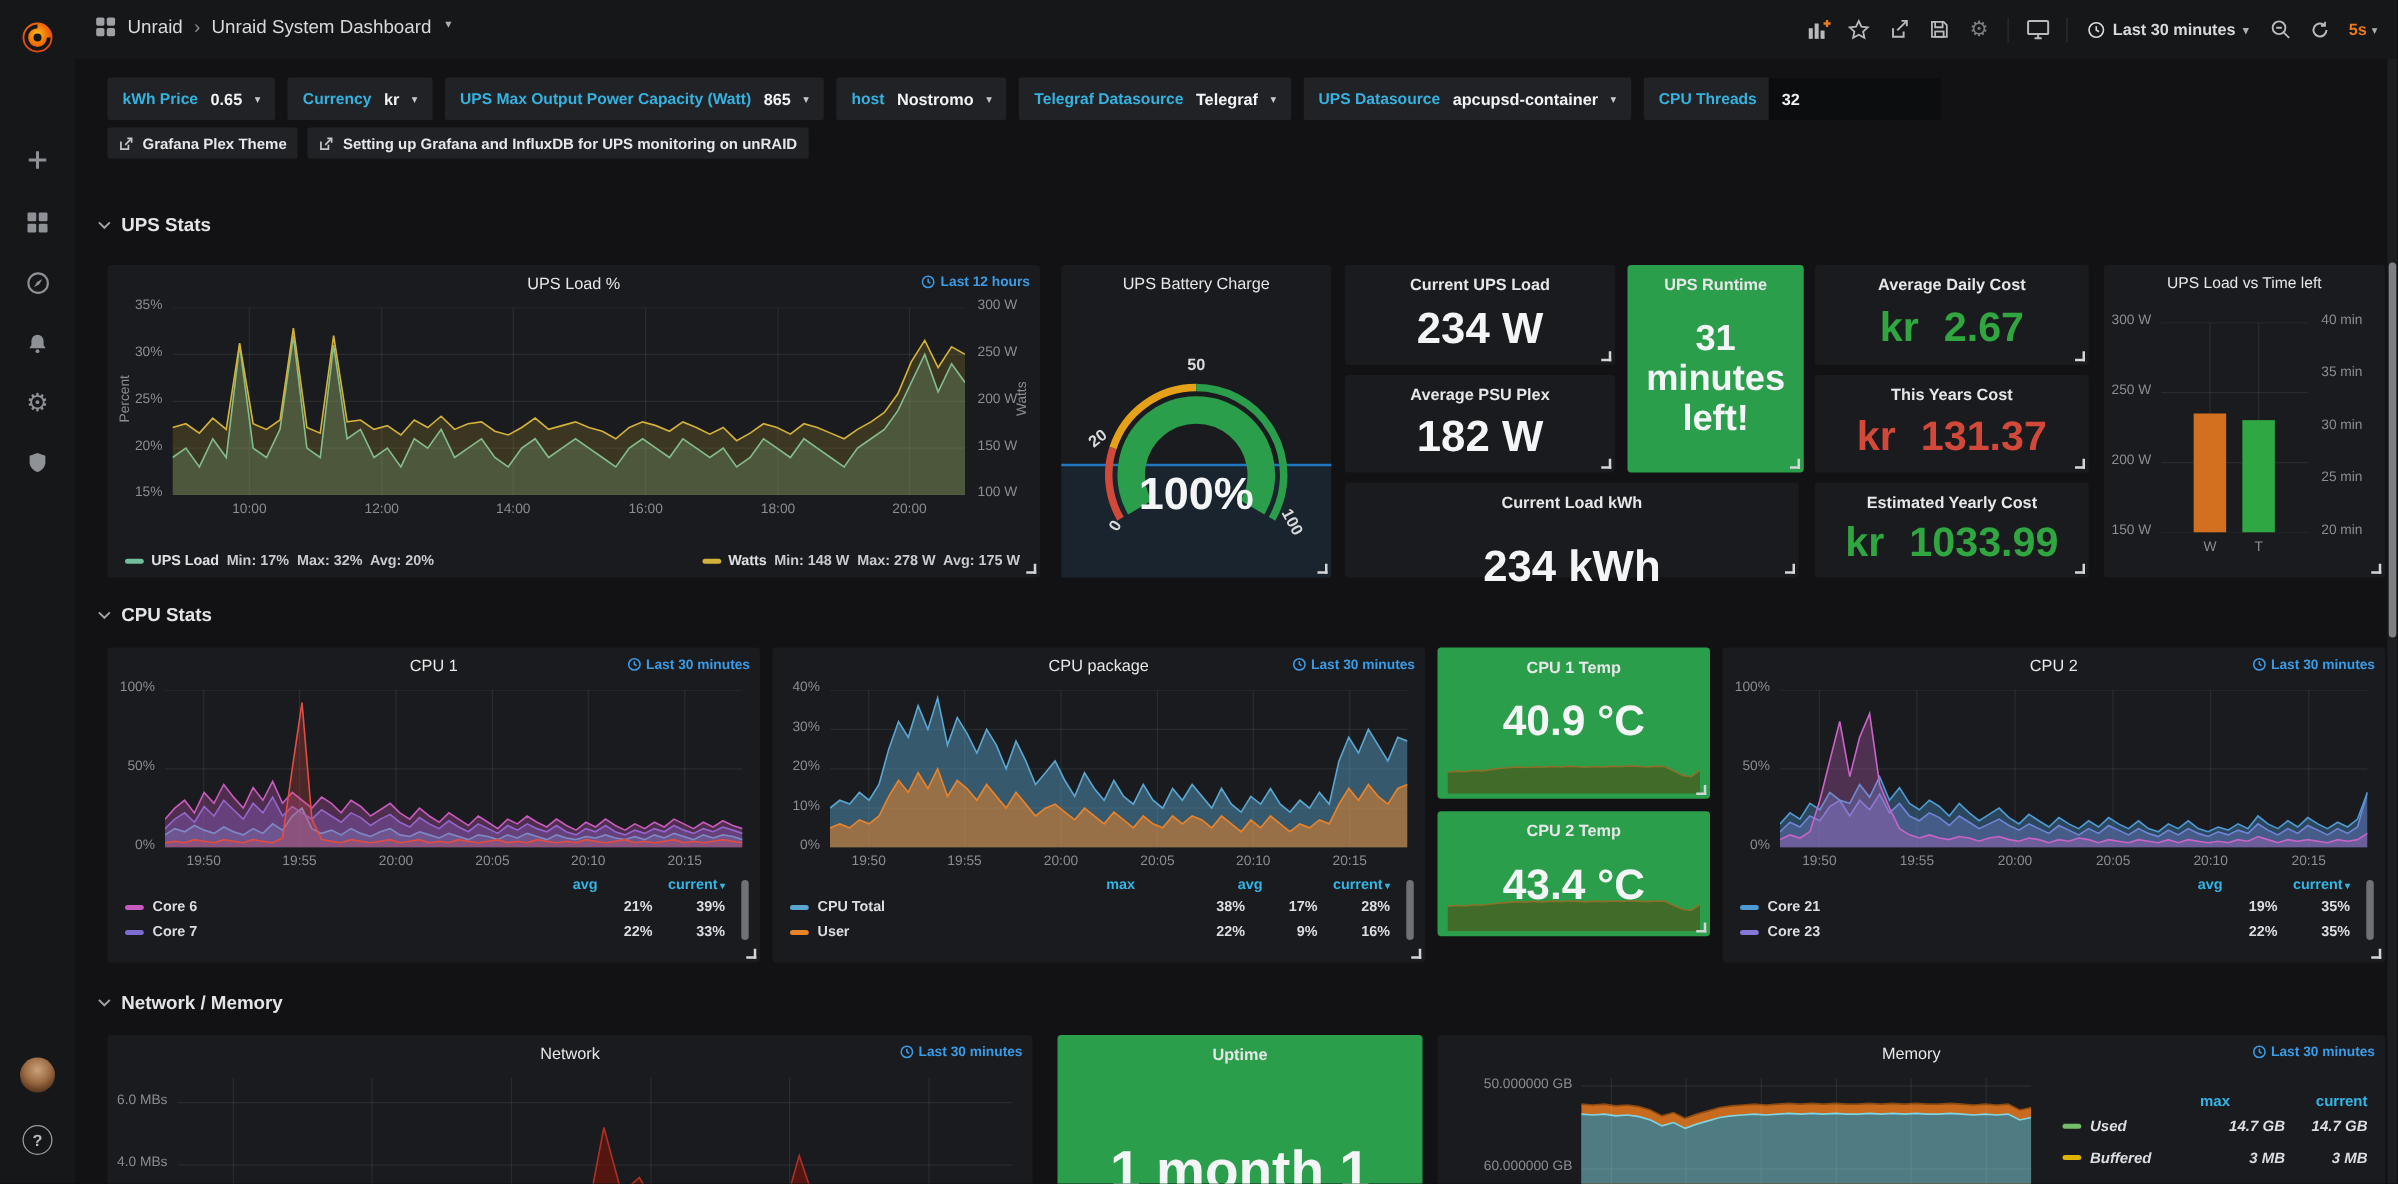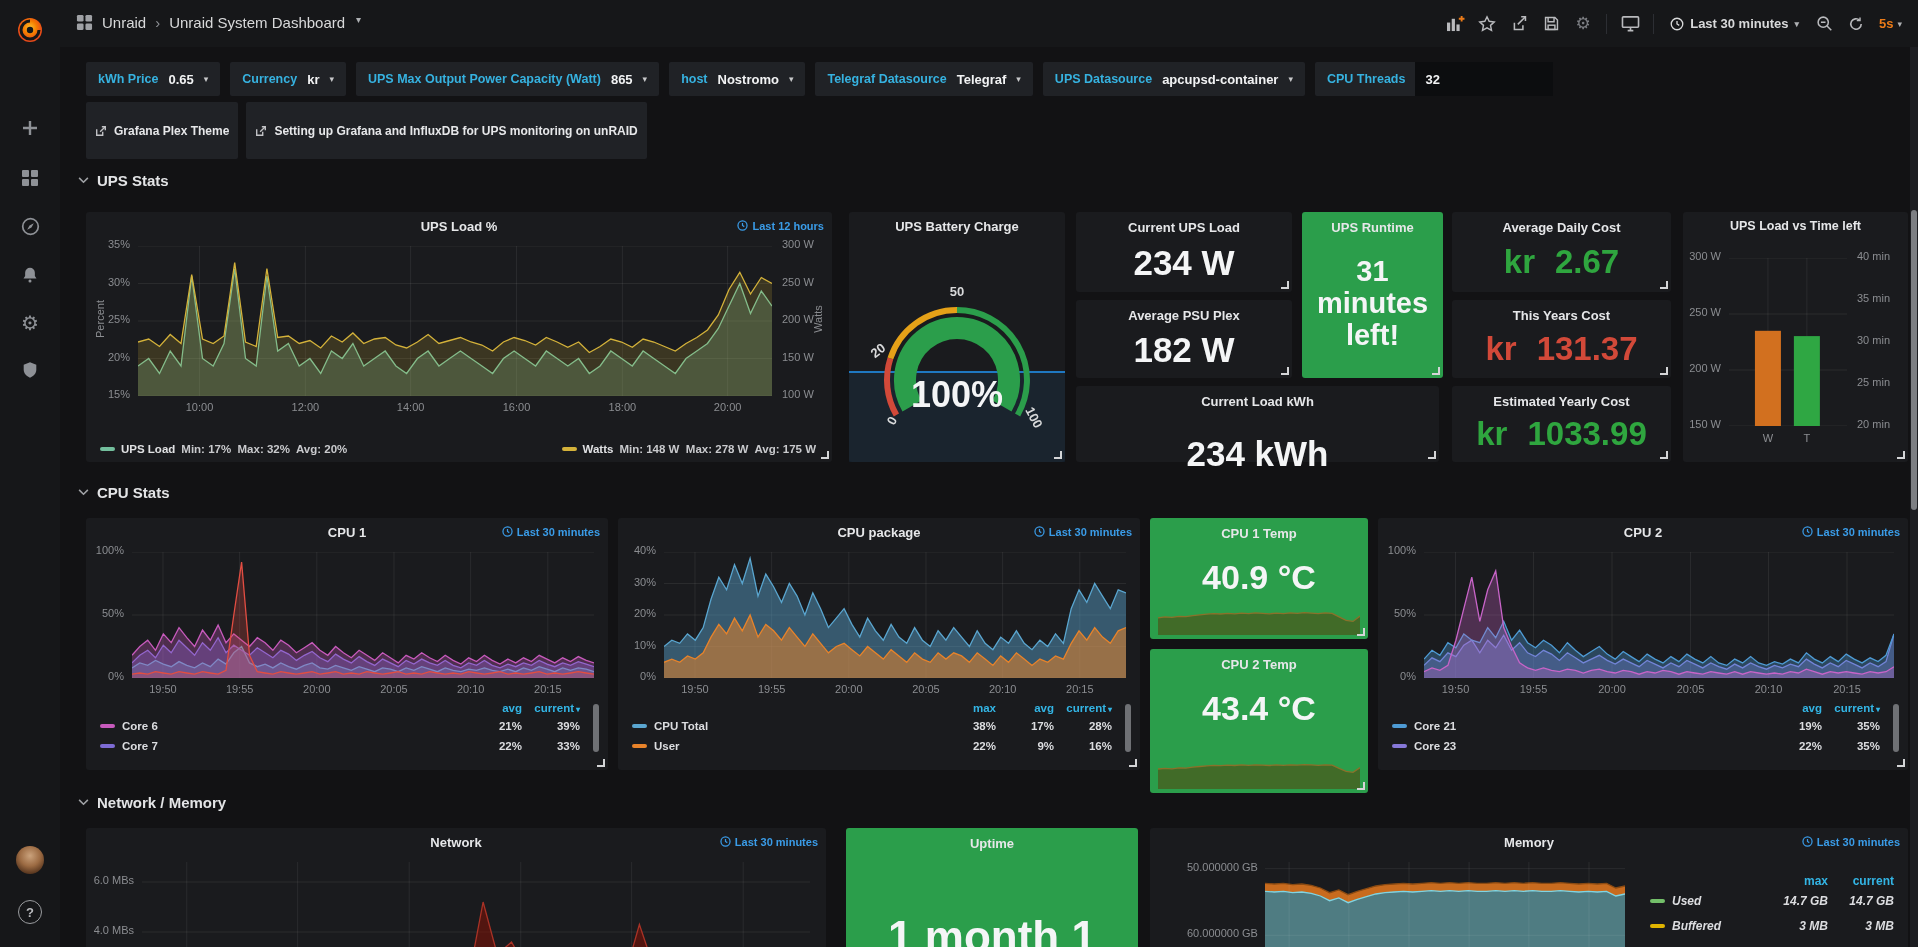--- a/index.html
+++ b/index.html
@@ -22,41 +22,41 @@
   .refresh-int .val{color:#eb7b18;font-size:13px;font-weight:700;}
   .refresh-int .caret{font-size:9px;color:#aeb0b3;}
   
   #var-row{position:absolute;left:86px;top:62px;display:flex;gap:10px;}
   .chip{display:inline-flex;align-items:center;background:#202226;border-radius:2px;height:34px;padding:0 12px;gap:10px;}
   .chip .vlabel{color:#36b2e0;font-size:12.5px;font-weight:700;white-space:nowrap;}
   .chip .vval{color:#f2f3f4;font-size:13px;font-weight:700;white-space:nowrap;cursor:pointer;}
   .chip .caret{color:#c7c8ca;font-size:9px;cursor:pointer;}
   .chip input{background:#0c0d0f;border:none;outline:none;color:#f2f3f4;font-size:13px;font-weight:700;height:34px;width:118px;padding:0 10px;font-family:"Liberation Sans",sans-serif;}
   #link-row{position:absolute;left:86px;top:102px;display:flex;gap:8px;}
-  .linkchip{display:inline-flex;align-items:center;gap:7px;background:#202226;border-radius:2px;height:25px;padding:16px 9px;color:#e6e7e9;font-size:12px;font-weight:700;cursor:pointer;white-space:nowrap;}
+  .linkchip{display:inline-flex;align-items:center;gap:7px;background:#202226;border-radius:2px;height:25px;padding:0 9px;color:#e6e7e9;font-size:12px;font-weight:700;cursor:pointer;white-space:nowrap;}
   .linkchip svg{color:#c3c4c7;}
   
   .sec-head{position:absolute;display:flex;align-items:center;gap:8px;color:#e3e4e6;font-size:15px;font-weight:700;cursor:pointer;}
   .sec-head svg{color:#9fa1a5;}
   
   .panel{position:absolute;background:#1a1b1e;border-radius:3px;}
   .panel::after{content:"";position:absolute;right:3px;bottom:3px;width:6px;height:6px;border-right:2px solid #d4d5d7;border-bottom:2px solid #d4d5d7;}
   .panel.green{background:#2b9e4b;}
-  .panel-title{position:absolute;top:7px;left:0;right:0;text-align:center;font-size:13px;font-weight:700;color:#e6e7e9;cursor:pointer;white-space:nowrap;}
+  .panel-title{position:absolute;top:7px;left:0;right:0;text-align:center;font-size:13px;font-weight:400;color:#e6e7e9;cursor:pointer;white-space:nowrap;}
   .time-override{position:absolute;top:8px;right:8px;display:flex;align-items:flex-start;gap:4px;color:#3a9ce8;font-size:11px;font-weight:700;cursor:pointer;}
   .plot{position:absolute;}
   .tick{position:absolute;font-size:11px;color:#8b8d91;white-space:nowrap;}
   .tick.c{width:44px;text-align:center;}
   .axis-title{position:absolute;font-size:11px;color:#8b8d91;width:60px;text-align:center;transform:rotate(-90deg);}
   
   .legend-row{position:absolute;left:14px;right:16px;bottom:7px;display:flex;justify-content:space-between;font-size:11.5px;font-weight:700;color:#e0e1e3;white-space:pre;}
   .lg{display:flex;align-items:center;gap:6px;}
   .lg i{width:15px;height:4px;border-radius:2px;display:inline-block;}
   .legend-table{position:absolute;left:14px;right:28px;top:184px;font-size:11.5px;font-weight:700;color:#dcdde0;}
-  .lt-head{display:flex;color:#33b5e5;margin-bottom:6px;}
+  .lt-head{display:flex;color:#33b5e5;margin-bottom:6px;gap:44px;}
   .lt-head .lt-name{flex:1;}
   .lt-col{width:58px;text-align:right;}
   .lt-row{display:flex;align-items:center;margin-bottom:8px;}
   .lt-name{flex:1;display:flex;align-items:center;gap:7px;cursor:pointer;}
   .lt-name i{width:15px;height:4px;border-radius:2px;display:inline-block;}
   .sort-caret{font-size:8px;margin-left:2px;}
   .legend-sb{position:absolute;right:9px;top:186px;width:6px;height:48px;background:#6f7175;border-radius:3px;cursor:pointer;}
   
   .stat-title{position:absolute;top:8px;left:0;right:0;text-align:center;font-size:13px;font-weight:700;color:#e6e7e9;white-space:nowrap;}
   .stat-value{position:absolute;left:0;right:0;text-align:center;font-weight:700;color:#f4f5f6;}
@@ -547,21 +547,21 @@
     </div>
 
   <div class="panel green" style="left:1150px;top:518px;width:218px;height:121px;">
     <div class="stat-title">CPU 1 Temp</div>
     <div class="stat-value" style="top:40px;font-size:34px;">40.9 °C</div>
     <div class="plot" id="plot-spark1" style="left:8px;bottom:4px;width:202px;height:42px;"><svg width="202" height="42">
           <polygon points="0,42 0.0,24.8 7.0,23.9 13.9,24.4 20.9,23.3 27.9,23.7 34.8,22.7 41.8,21.8 48.8,21.2 55.7,20.6 62.7,21.0 69.7,20.4 76.6,20.8 83.6,20.2 90.6,20.6 97.5,19.9 104.5,20.4 111.4,20.8 118.4,20.2 125.4,20.6 132.3,19.9 139.3,20.4 146.3,19.7 153.2,20.2 160.2,20.6 167.2,19.9 174.1,20.4 181.1,23.9 188.1,27.3 195.0,28.4 202.0,23.1 202,42" fill="rgba(84,66,12,0.55)"></polygon>
           <polyline points="0.0,24.8 7.0,23.9 13.9,24.4 20.9,23.3 27.9,23.7 34.8,22.7 41.8,21.8 48.8,21.2 55.7,20.6 62.7,21.0 69.7,20.4 76.6,20.8 83.6,20.2 90.6,20.6 97.5,19.9 104.5,20.4 111.4,20.8 118.4,20.2 125.4,20.6 132.3,19.9 139.3,20.4 146.3,19.7 153.2,20.2 160.2,20.6 167.2,19.9 174.1,20.4 181.1,23.9 188.1,27.3 195.0,28.4 202.0,23.1" fill="none" stroke="#8a712a" stroke-width="1.3"></polyline>
         </svg></div>
   </div>
-  <div class="panel green" style="left:1150px;top:649px;width:218px;height:144px;">
+  <div class="panel green" style="left:1150px;top:649px;width:218px;height:100px;">
     <div class="stat-title">CPU 2 Temp</div>
     <div class="stat-value" style="top:40px;font-size:34px;">43.4 °C</div>
     <div class="plot" id="plot-spark2" style="left:8px;bottom:4px;width:202px;height:42px;"><svg width="202" height="42">
           <polygon points="0,42 0.0,22.0 7.0,21.4 13.9,21.8 20.9,20.8 27.9,21.2 34.8,20.2 41.8,19.5 48.8,18.9 55.7,18.3 62.7,18.7 69.7,18.1 76.6,18.5 83.6,17.9 90.6,18.3 97.5,17.8 104.5,18.1 111.4,18.5 118.4,17.9 125.4,18.3 132.3,17.8 139.3,18.1 146.3,17.6 153.2,17.9 160.2,18.3 167.2,17.8 174.1,18.1 181.1,21.4 188.1,24.4 195.0,25.4 202.0,20.6 202,42" fill="rgba(84,66,12,0.55)"></polygon>
           <polyline points="0.0,22.0 7.0,21.4 13.9,21.8 20.9,20.8 27.9,21.2 34.8,20.2 41.8,19.5 48.8,18.9 55.7,18.3 62.7,18.7 69.7,18.1 76.6,18.5 83.6,17.9 90.6,18.3 97.5,17.8 104.5,18.1 111.4,18.5 118.4,17.9 125.4,18.3 132.3,17.8 139.3,18.1 146.3,17.6 153.2,17.9 160.2,18.3 167.2,17.8 174.1,18.1 181.1,21.4 188.1,24.4 195.0,25.4 202.0,20.6" fill="none" stroke="#8a712a" stroke-width="1.3"></polyline>
         </svg></div>
   </div>
 
   <div class="panel" style="left:1378px;top:518px;width:530px;height:252px;">
     <div class="panel-title">CPU 2</div>

